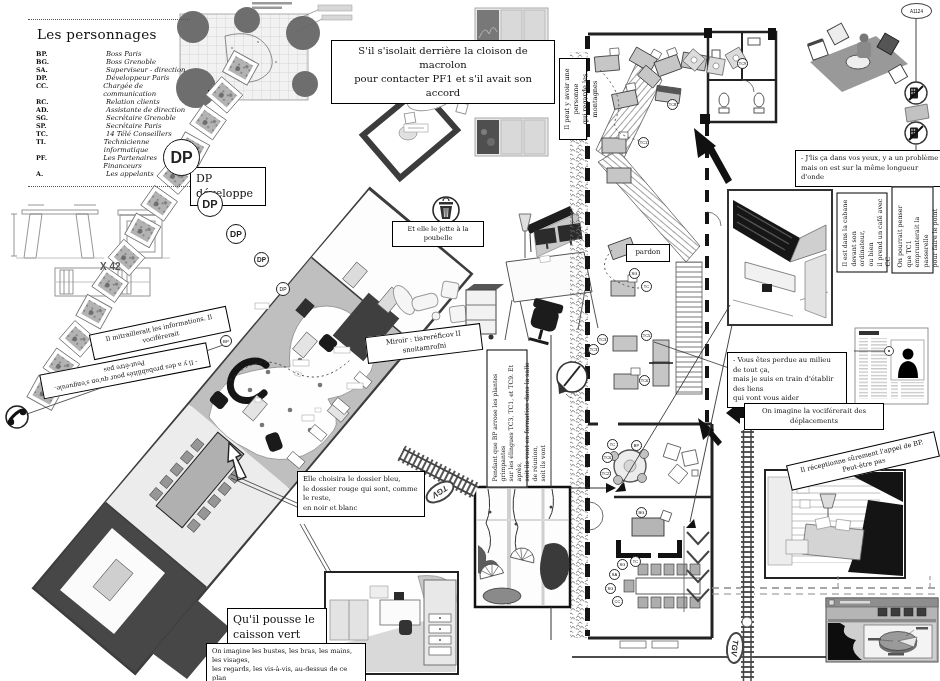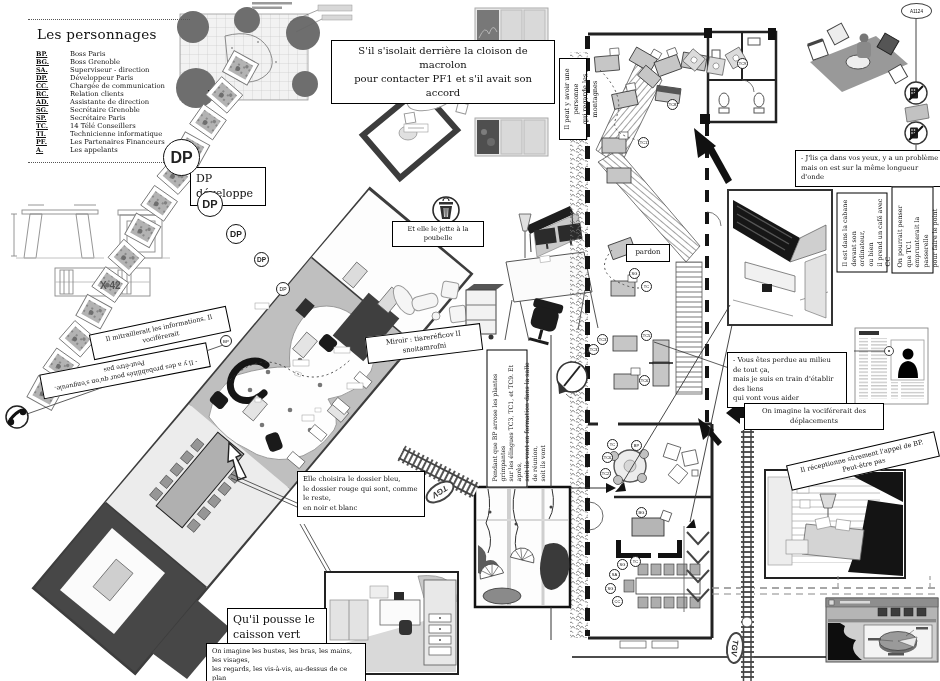--- a/index.html
+++ b/index.html
@@ -13,22 +13,22 @@
   .badge{position:absolute;width:11px;height:11px;border:1px solid #222;border-radius:50%;
          background:#fff;display:flex;align-items:center;justify-content:center;
          font:4px "Liberation Sans",sans-serif;color:#111;box-sizing:border-box;z-index:6;}
   .dpc{position:absolute;border:1.6px solid #111;border-radius:50%;background:#fff;
        display:flex;align-items:center;justify-content:center;z-index:6;
        font-family:"Liberation Sans",sans-serif;font-weight:700;color:#222;box-sizing:border-box;}
   .legend{position:absolute;left:28px;top:16px;width:162px;}
   .legend .rule{border-top:1px dotted #555;height:0;margin:3px 0;}
   .legend h1{font:400 13.5px "DejaVu Serif",serif;margin:6px 0 8px 9px;letter-spacing:.3px;}
   .lrow{display:flex;font-size:6.8px;line-height:8px;margin:0 0 0 8px;}
-  .lrow .ab{width:34px;font-weight:700;font-size:6.4px;text-decoration:underline;}
-  .lrow .nm{}
+  .lrow .ab{width:34px;font-weight:700;font-size:6.4px;}
+  .lrow .nm{font-style:italic;margin-left:36px;}
   .xlab{position:absolute;font:700 10px "Liberation Sans",sans-serif;color:#555;}
   .oval{position:absolute;border:1px solid #444;border-radius:50%;background:#fff;
         display:flex;align-items:center;justify-content:center;box-sizing:border-box;z-index:6;}
   .tgv{font:italic 700 8px "Liberation Sans",sans-serif;color:#333;border-width:2px;}
 </style>
 </head>
 <body>
 
 <div id="board">
 
@@ -842,21 +842,21 @@
 
 <div class="callout ctr" style="left:331px;top:40px;width:224px;font-size:10px">S'il s'isolait derrière la cloison de macrolon
 pour contacter PF1 et s'il avait son accord</div>
 
 <div class="dpc" style="left:163px;top:139px;width:37px;height:37px;font-size:16px">DP</div>
 <div class="dpc" style="left:197px;top:191px;width:26px;height:26px;font-size:11px">DP</div>
 <div class="dpc" style="left:226px;top:224px;width:20px;height:20px;font-size:8.5px">DP</div>
 <div class="dpc" style="left:254px;top:252px;width:15px;height:15px;font-size:6.5px">DP</div>
 <div class="callout" style="left:190px;top:167px;width:76px;font-size:11px">DP développe</div>
 
-<div class="xlab" style="left:100px;top:280px">X 42</div>
+<div class="xlab" style="left:100px;top:261px">X 42</div>
 
 <div class="callout ctr" style="left:392px;top:221px;width:92px;font-size:6.6px">Et elle le jette à la poubelle</div>
 <div class="callout ctr" style="left:366px;top:330px;width:116px;font-size:6.8px;transform:rotate(-7deg)">Miroir : tiareréficov lI snoitamrofni</div>
 <div class="callout ctr" style="left:532px;top:85px;width:82px;height:28px;font-size:6.6px;transform:rotate(-90deg)">Il peut y avoir une personne
 qui regarde les montagnes</div>
 <div class="callout" style="left:795px;top:150px;width:152px;font-size:6.8px">- J'lis ça dans vos yeux, y a un problème
 mais on est sur la même longueur d'onde</div>
 <div class="callout" style="left:822px;top:207px;width:80px;height:51px;font-size:6.4px;line-height:1.35;transform:rotate(-90deg)">Il est dans la cabane
 devant son ordinateur,
 ou bien

